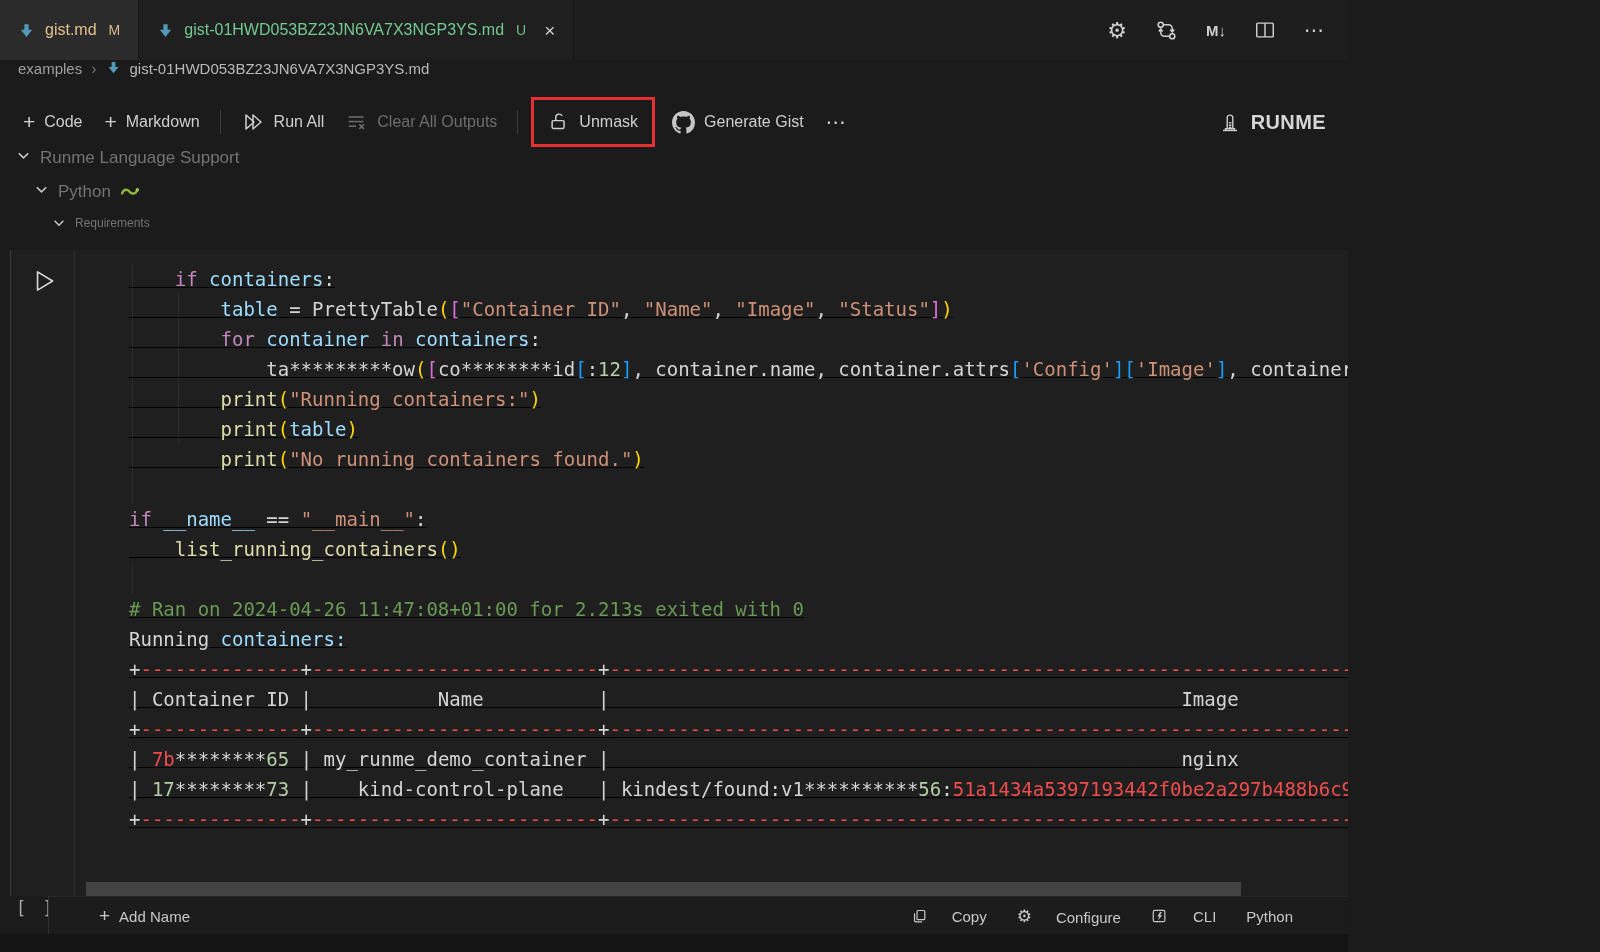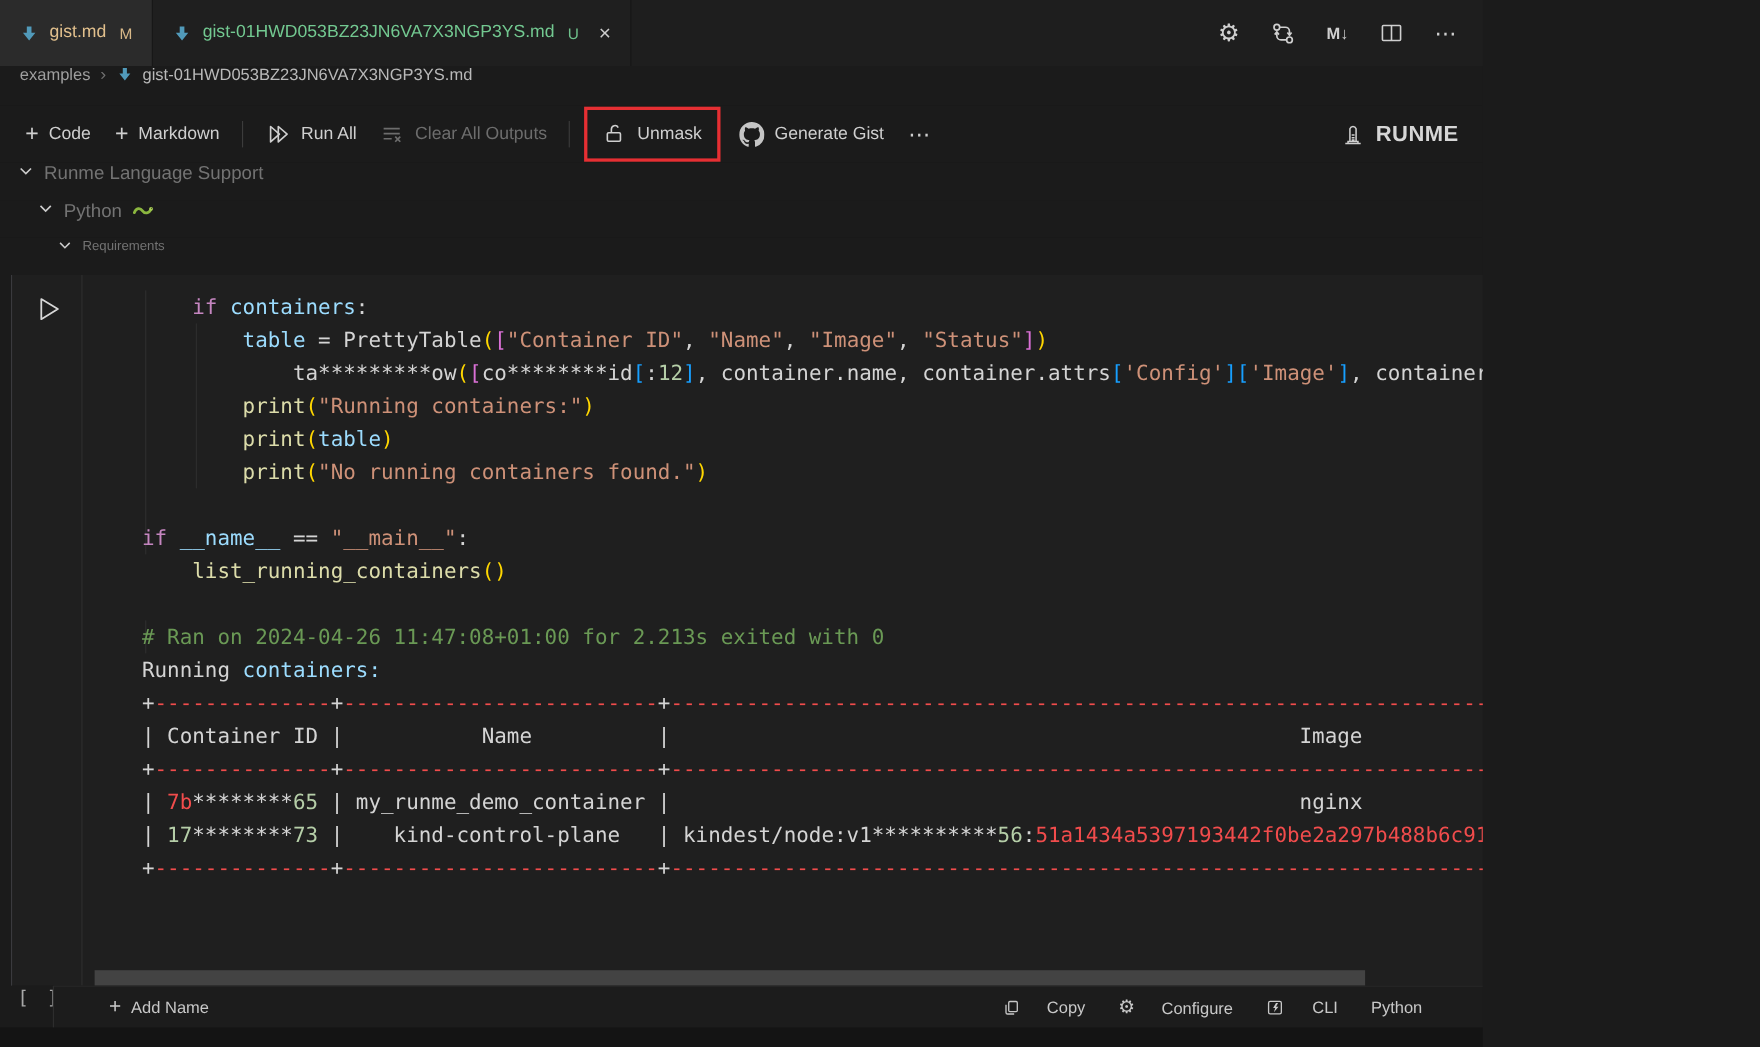--- a/index.html
+++ b/index.html
@@ -43,21 +43,21 @@
   .outline-row.l0{padding-left:16px;}
   .outline-row.l1{padding-left:34px;}
   .outline-row.l2{padding-left:52px;font-size:12px;}
 
   
   .cell{position:absolute;top:250px;left:10px;right:0;height:646px;background:#1f1f1f;border-left:1px solid #3a3a3e;}
   .gutter{position:absolute;left:0;top:0;bottom:0;width:63px;border-right:1px solid #2f2f2f;}
   .runbtn{position:absolute;left:19px;top:17px;width:28px;height:28px;cursor:pointer;}
   .code{position:absolute;left:64px;top:14px;right:0;bottom:0;overflow:hidden;padding-left:54px;
         font-family:"DejaVu Sans Mono",monospace;font-size:19px;line-height:30px;}
-  .cl{height:30px;white-space:pre;}
+  .cl{height:30px;white-space:pre;text-decoration:underline;}
   .tok-pln{color:var(--tok-pln);} .tok-kw{color:var(--tok-kw);} .tok-var{color:var(--tok-var);}
   .tok-fn{color:var(--tok-fn);}  .tok-str{color:var(--tok-str);} .tok-num{color:var(--tok-num);}
   .tok-cmt{color:var(--tok-cmt);}.tok-b1{color:var(--tok-b1);}  .tok-b2{color:var(--tok-b2);}
   .tok-b3{color:var(--tok-b3);}  .tok-red{color:var(--tok-red);}
   .guide{position:absolute;width:1px;background:#2e2e2e;}
   .hscroll{position:absolute;left:75px;top:632px;width:1155px;height:15px;background:#434343;cursor:pointer;}
 
   
   .cellfooter{position:absolute;top:896px;left:48px;right:0;height:38px;background:#1c1c1c;
       border-left:1px solid #303030;border-top:1px solid #282828;display:flex;align-items:center;
@@ -212,35 +212,36 @@
       <svg class="runbtn" viewBox="0 0 26 26" fill="none" stroke="#d7d7d7" stroke-width="1.5" stroke-linejoin="round">
         <path d="M7 4.5 L21 13 L7 21.5 Z"></path>
       </svg>
     </div>
     <div class="guide" style="left:121px;top:14px;height:240px;"></div>
     <div class="guide" style="left:167px;top:44px;height:150px;"></div>
     <div class="guide" style="left:121px;top:314px;height:30px;"></div>
     <div class="code">
         <div class="cl"><span class="tok-pln">    </span><span class="tok-kw">if</span><span class="tok-pln"> </span><span class="tok-var">containers</span><span class="tok-pln">:</span></div>
         <div class="cl"><span class="tok-pln">        </span><span class="tok-var">table</span><span class="tok-pln"> = PrettyTable</span><span class="tok-b1">(</span><span class="tok-b2">[</span><span class="tok-str">"Container ID"</span><span class="tok-pln">, </span><span class="tok-str">"Name"</span><span class="tok-pln">, </span><span class="tok-str">"Image"</span><span class="tok-pln">, </span><span class="tok-str">"Status"</span><span class="tok-b2">]</span><span class="tok-b1">)</span></div>
+        <div class="cl"><span class="tok-pln">        </span><span class="tok-kw">for</span><span class="tok-pln"> </span><span class="tok-var">container</span><span class="tok-pln"> </span><span class="tok-kw">in</span><span class="tok-pln"> </span><span class="tok-var">containers</span><span class="tok-pln">:</span></div>
         <div class="cl"><span class="tok-pln">            ta*********ow</span><span class="tok-b1">(</span><span class="tok-b2">[</span><span class="tok-pln">co********id</span><span class="tok-b3">[</span><span class="tok-pln">:</span><span class="tok-num">12</span><span class="tok-b3">]</span><span class="tok-pln">, container.name, container.attrs</span><span class="tok-b3">[</span><span class="tok-str">'Config'</span><span class="tok-b3">]</span><span class="tok-b3">[</span><span class="tok-str">'Image'</span><span class="tok-b3">]</span><span class="tok-pln">, container.status</span><span class="tok-b2">]</span><span class="tok-b1">)</span></div>
         <div class="cl"><span class="tok-pln">        </span><span class="tok-fn">print</span><span class="tok-b1">(</span><span class="tok-str">"Running containers:"</span><span class="tok-b1">)</span></div>
         <div class="cl"><span class="tok-pln">        </span><span class="tok-fn">print</span><span class="tok-b1">(</span><span class="tok-var">table</span><span class="tok-b1">)</span></div>
         <div class="cl"><span class="tok-pln">        </span><span class="tok-fn">print</span><span class="tok-b1">(</span><span class="tok-str">"No running containers found."</span><span class="tok-b1">)</span></div>
         <div class="cl"></div>
         <div class="cl"><span class="tok-kw">if</span><span class="tok-pln"> </span><span class="tok-var">__name__</span><span class="tok-pln"> == </span><span class="tok-str">"__main__"</span><span class="tok-pln">:</span></div>
         <div class="cl"><span class="tok-pln">    </span><span class="tok-fn">list_running_containers</span><span class="tok-b1">()</span></div>
         <div class="cl"></div>
         <div class="cl"><span class="tok-cmt"># Ran on 2024-04-26 11:47:08+01:00 for 2.213s exited with 0</span></div>
         <div class="cl"><span class="tok-pln">Running </span><span class="tok-var">containers:</span></div>
         <div class="cl"><span class="tok-pln">+</span><span class="tok-red">--------------</span><span class="tok-pln">+</span><span class="tok-red">-------------------------</span><span class="tok-pln">+</span><span class="tok-red">------------------------------------------------------------------------------------------------------------------------</span></div>
         <div class="cl"><span class="tok-pln">| Container ID |           Name          |                                                  Image</span></div>
         <div class="cl"><span class="tok-pln">+</span><span class="tok-red">--------------</span><span class="tok-pln">+</span><span class="tok-red">-------------------------</span><span class="tok-pln">+</span><span class="tok-red">------------------------------------------------------------------------------------------------------------------------</span></div>
         <div class="cl"><span class="tok-pln">| </span><span class="tok-red">7b</span><span class="tok-pln">********</span><span class="tok-num">65</span><span class="tok-pln"> | my_runme_demo_container |                                                  nginx</span></div>
-        <div class="cl"><span class="tok-pln">| </span><span class="tok-num">17</span><span class="tok-pln">********</span><span class="tok-num">73</span><span class="tok-pln"> |    kind-control-plane   | kindest/node:v1**********</span><span class="tok-num">56</span><span class="tok-pln">:</span><span class="tok-red">51a1434a5397193442f0be2a297b488b6c919ce8a3931be07f2209b4882ff35f</span></div>
+        <div class="cl"><span class="tok-pln">| </span><span class="tok-num">17</span><span class="tok-pln">********</span><span class="tok-num">73</span><span class="tok-pln"> |    kind-control-plane   | kindest/found:v1**********</span><span class="tok-num">56</span><span class="tok-pln">:</span><span class="tok-red">51a1434a5397193442f0be2a297b488b6c919ce8a3931be07f2209b4882ff35f</span></div>
         <div class="cl"><span class="tok-pln">+</span><span class="tok-red">--------------</span><span class="tok-pln">+</span><span class="tok-red">-------------------------</span><span class="tok-pln">+</span><span class="tok-red">------------------------------------------------------------------------------------------------------------------------</span></div>
       </div>
     <div class="hscroll"></div>
   </div>
 
   <div class="corner">[ ]</div>
   <div class="cellfooter">
     <div class="addname">
       <span class="plus">+</span>
       <span>Add Name</span>

